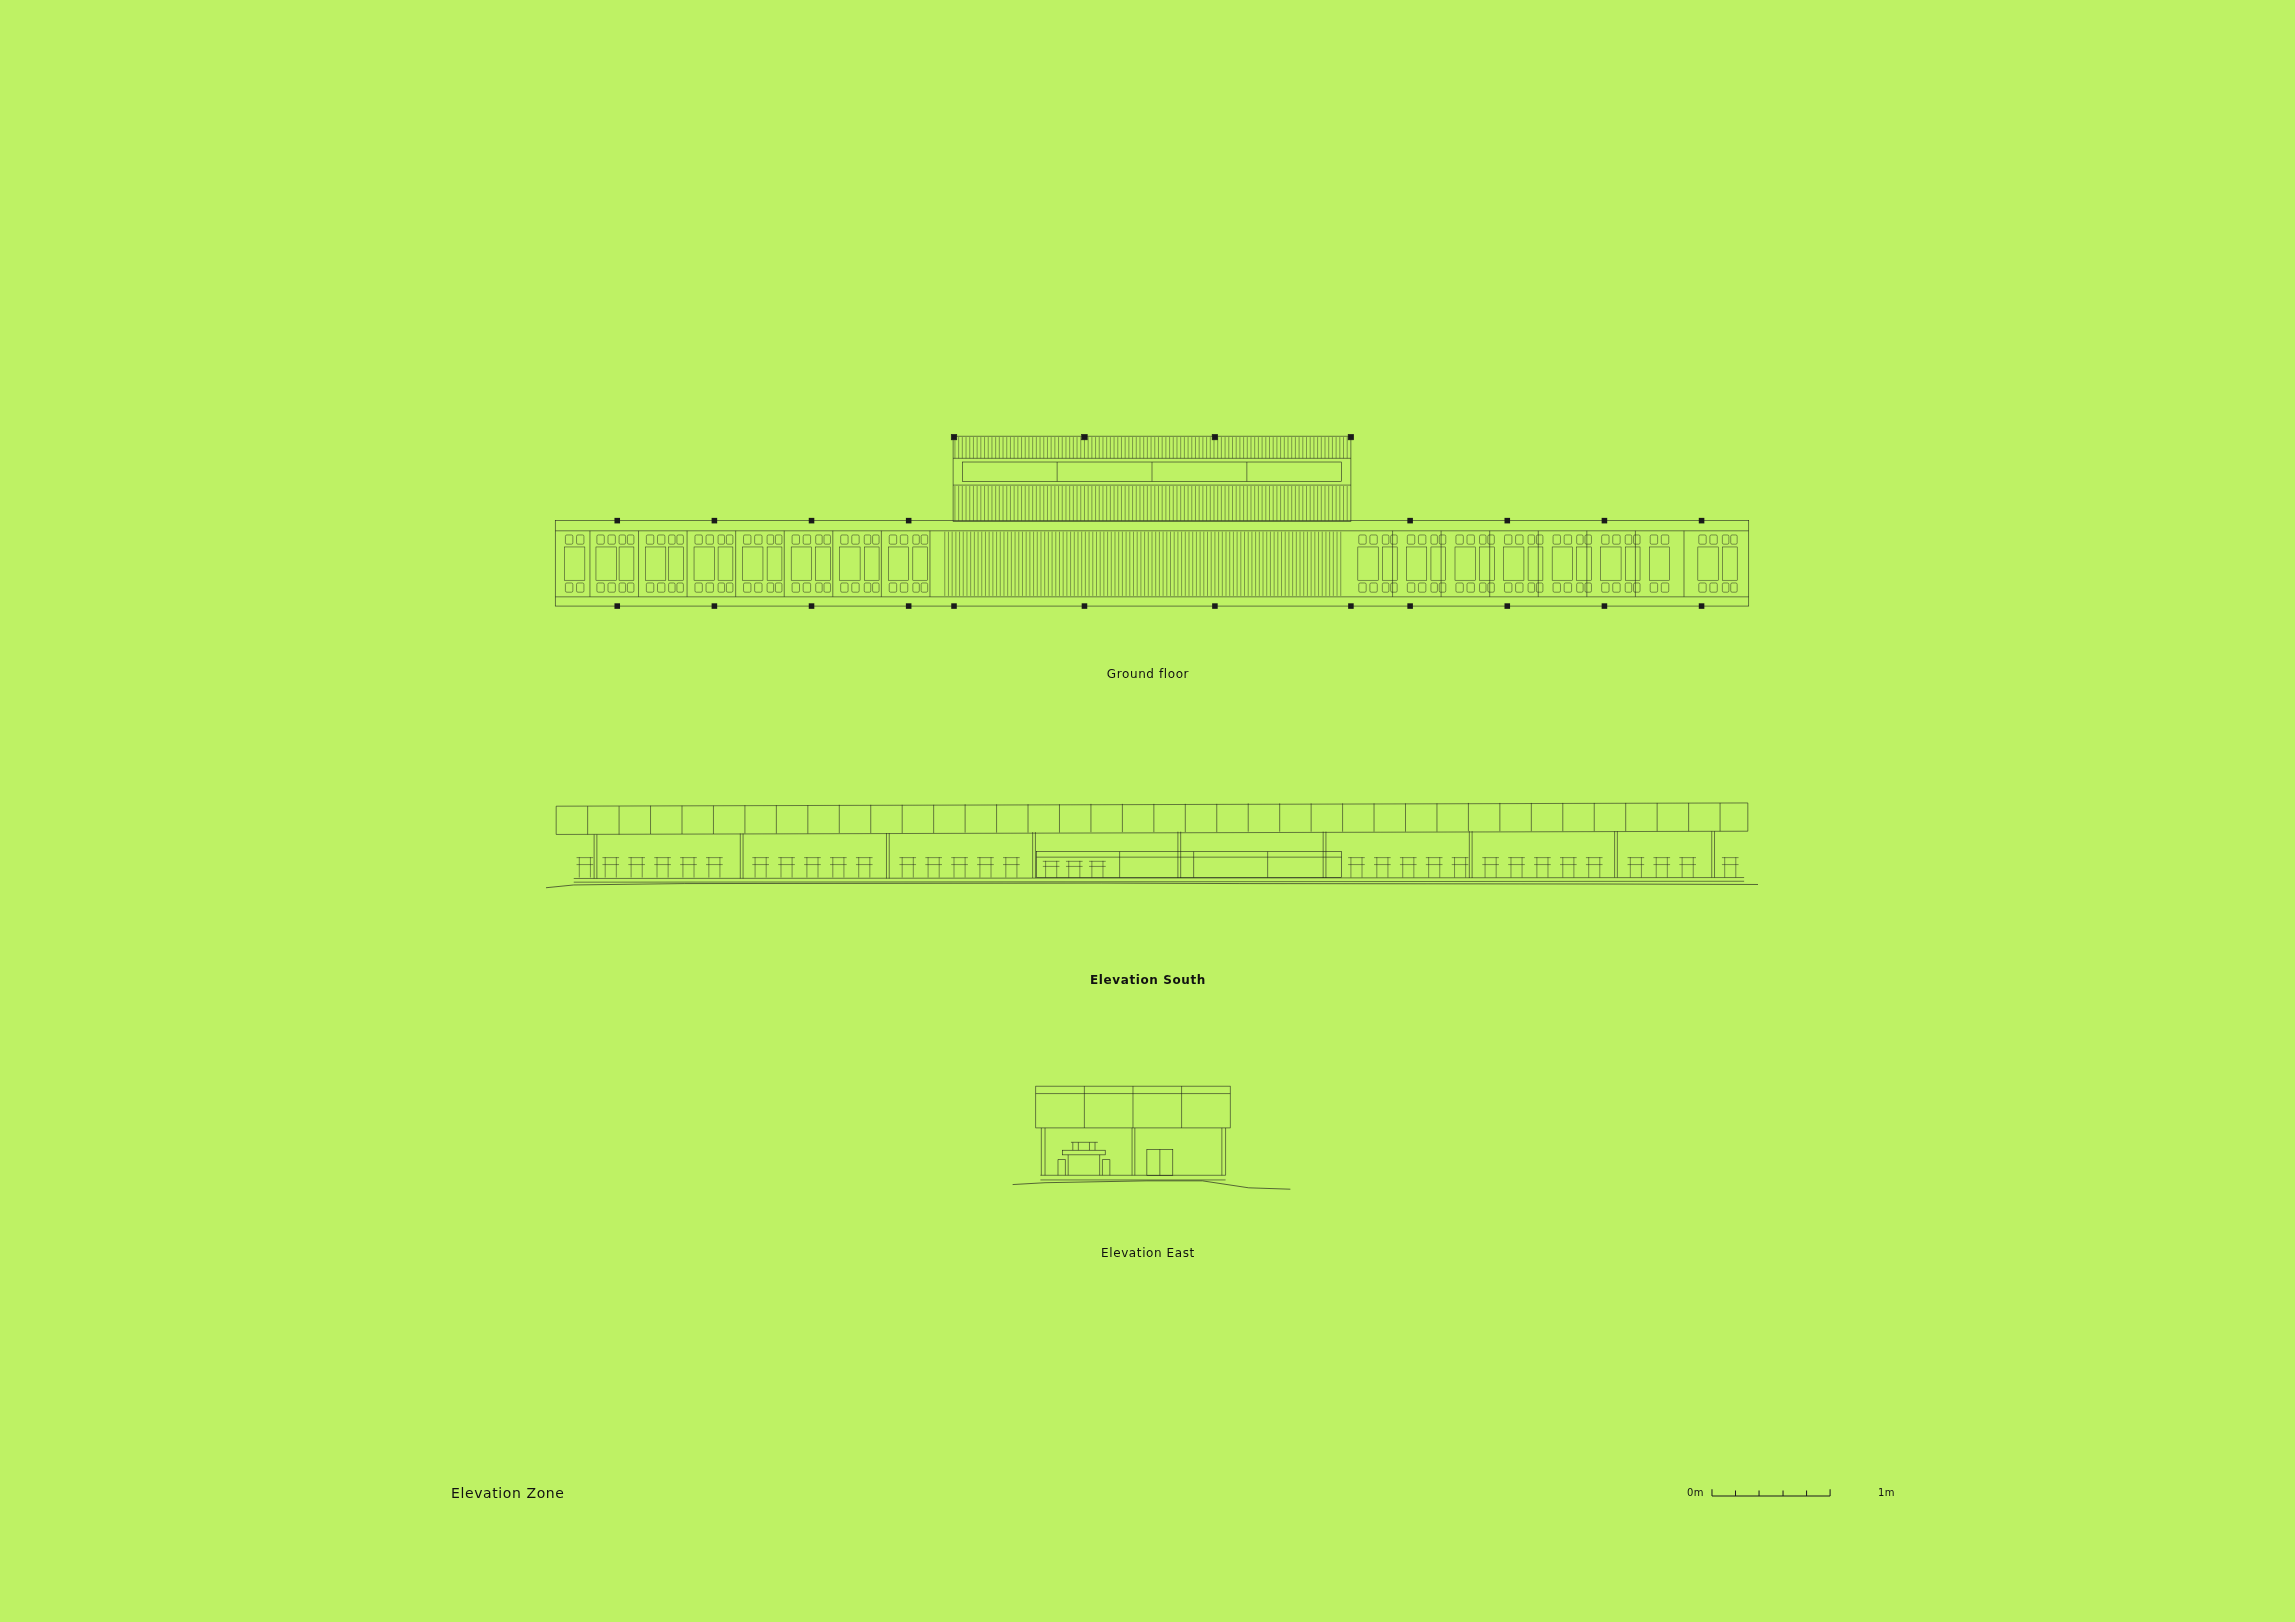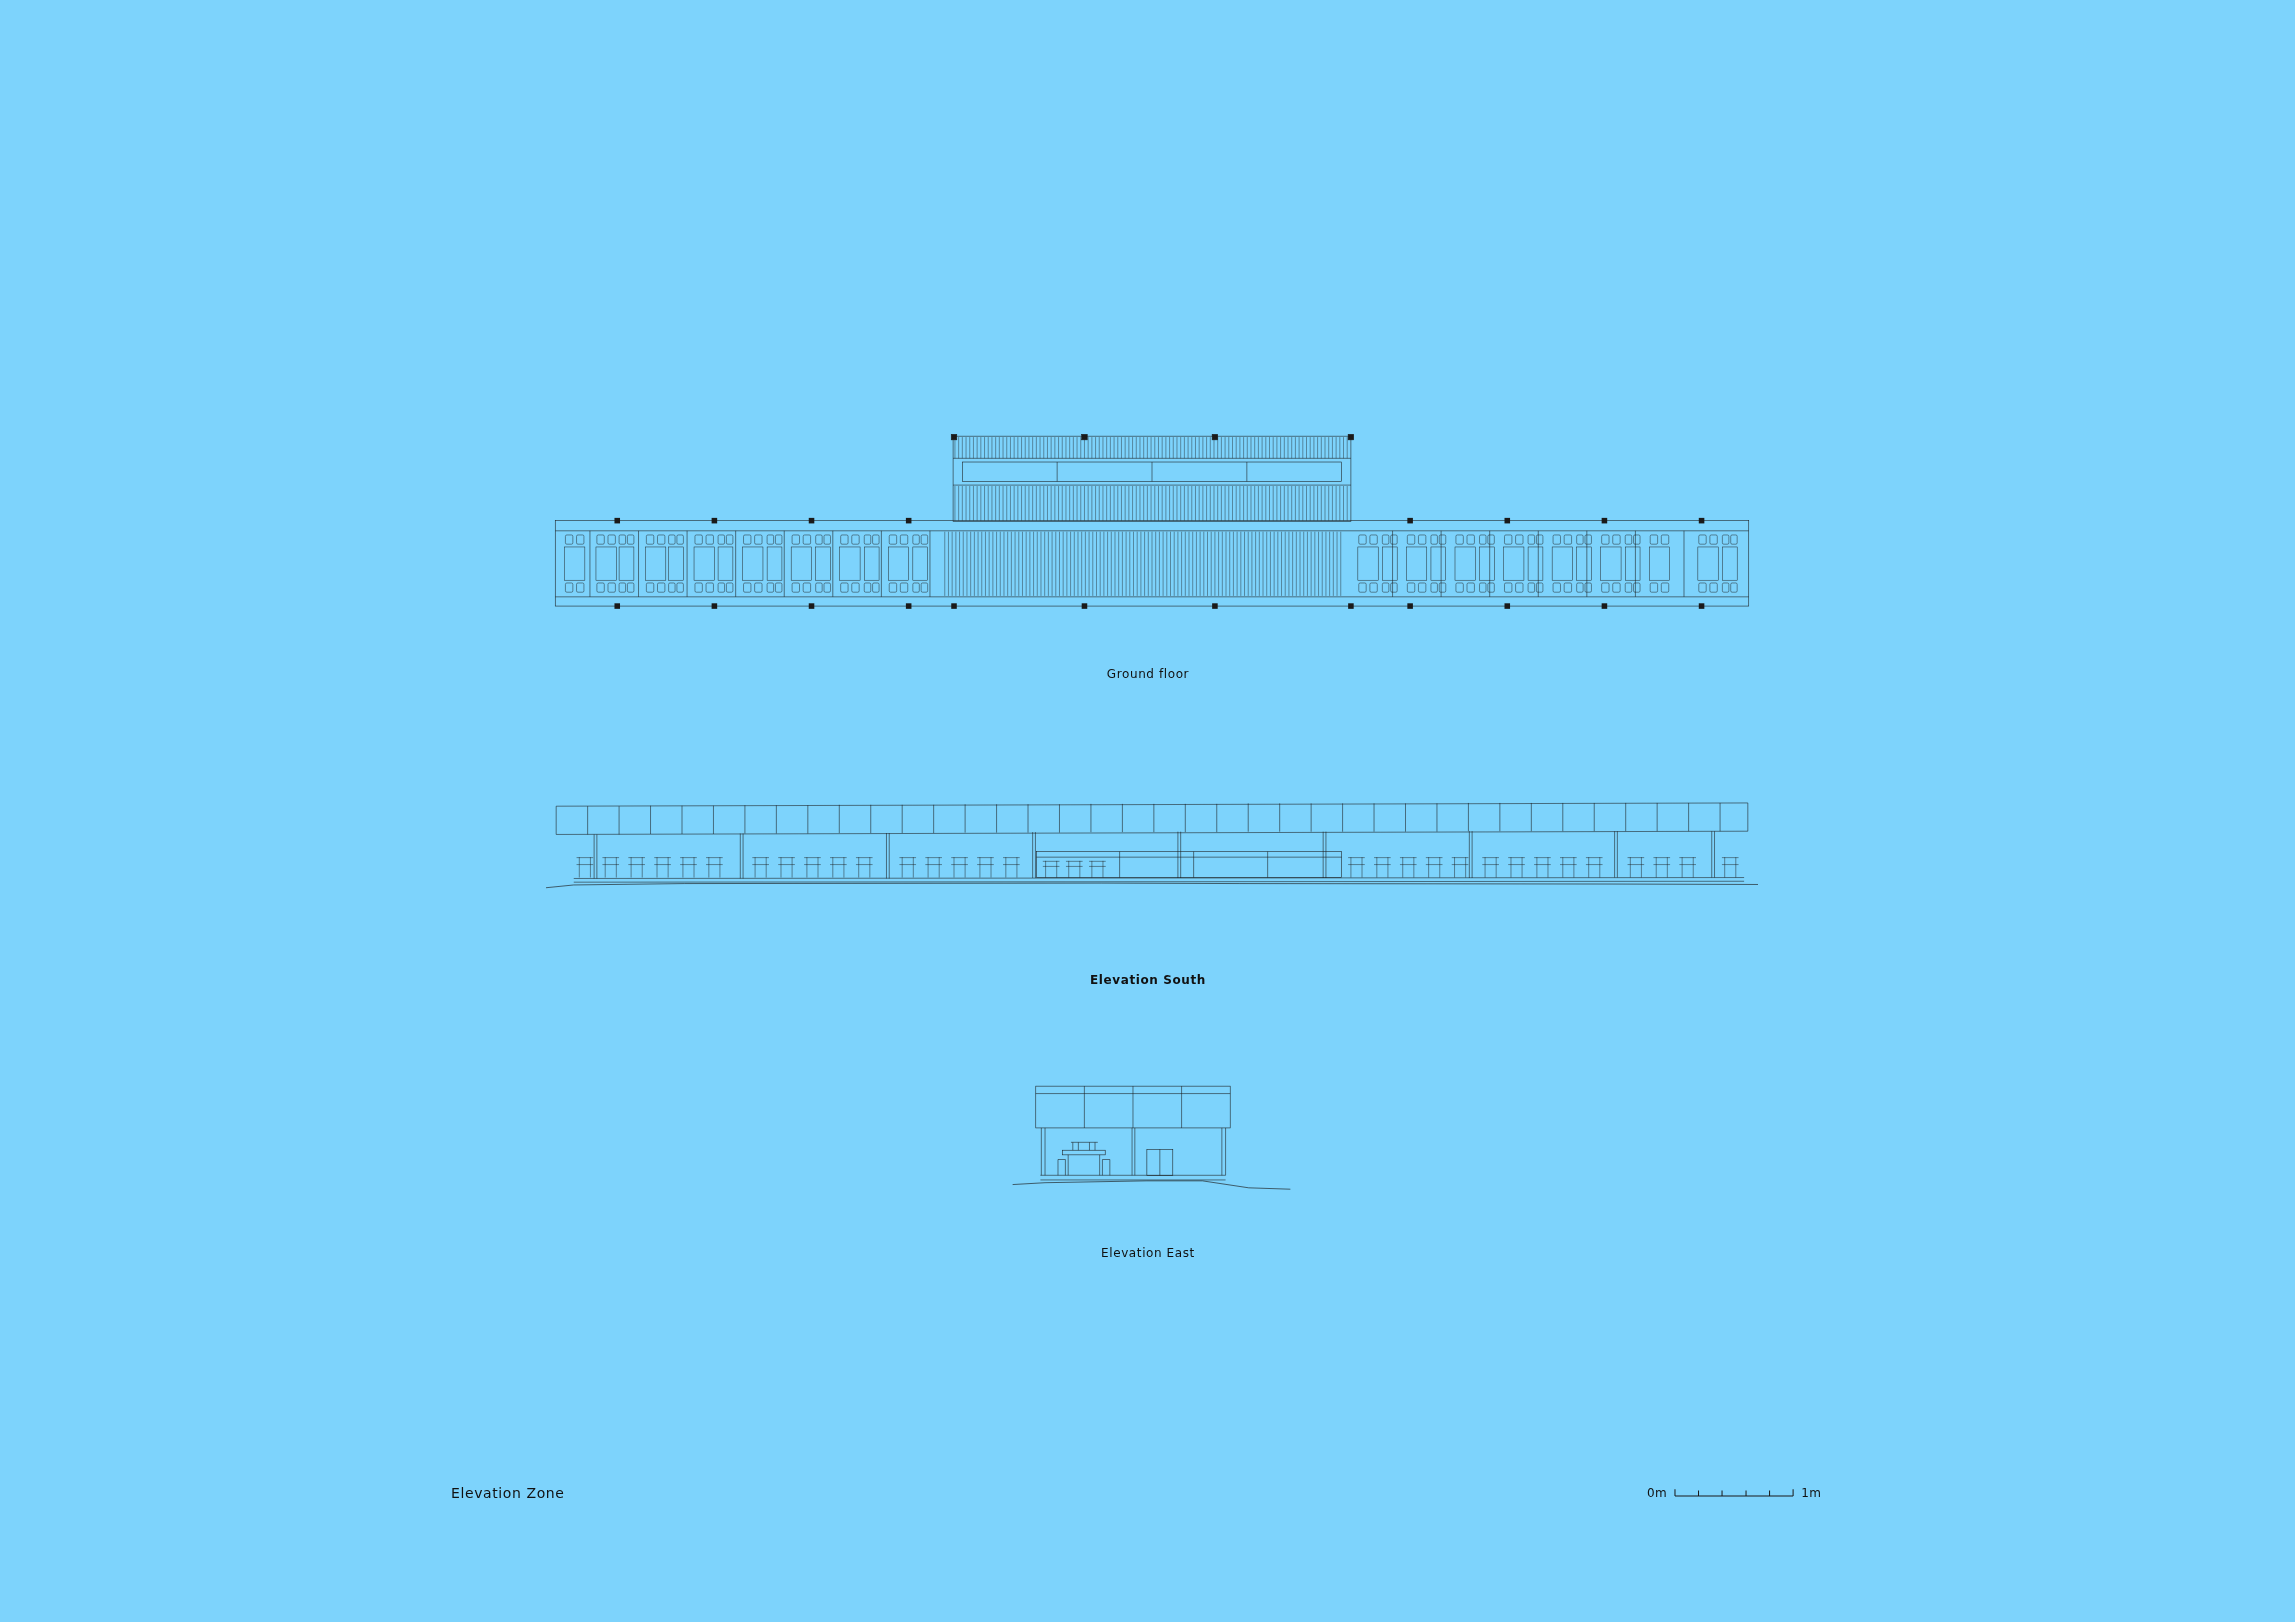--- a/index.html
+++ b/index.html
@@ -11,21 +11,21 @@
     width: 2295px;
     height: 1623px;
     font-family: "DejaVu Sans", sans-serif;
     color: #1a1a1a;
     position: relative;
     overflow: hidden;
   }
   .sheet {
     position: absolute;
     inset: 0;
-    background: #7dd3fc;
+    background: #bef264;
   }
 
   
   .caption {
     position: absolute;
     text-align: center;
     font-size: 12px;
     letter-spacing: 0.6px;
     color: #111111;
     font-family: "DejaVu Sans", sans-serif;
@@ -59,24 +59,25 @@
   .scalebar {
     position: absolute;
     left: 1647px;
     top: 1482px;
     height: 21px;
     display: flex;
     align-items: center;
     gap: 4.6px;
   }
   .scalebar .lbl {
-    font-size: 12px;
+    font-size: 10px;
     letter-spacing: 0.4px;
     color: #111111;
     line-height: 1;
+    margin-left: 40px;
   }
   .scalebar svg { display: block; }
 </style>
 </head>
 <body>
 
 <div class="sheet">
 
   <div class="drawing" style="left:546px; top:426px; width:1212px; height:217px;">
     <svg viewBox="0 0 2620 470" preserveAspectRatio="none">

